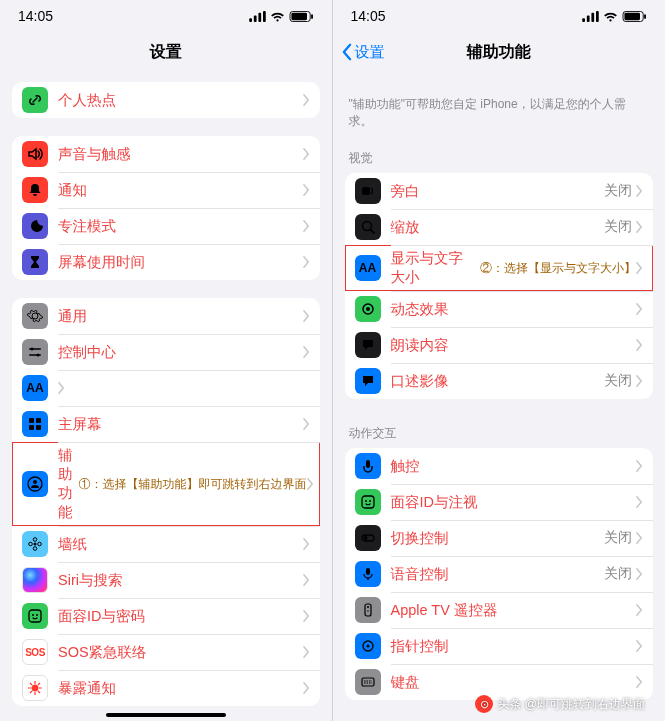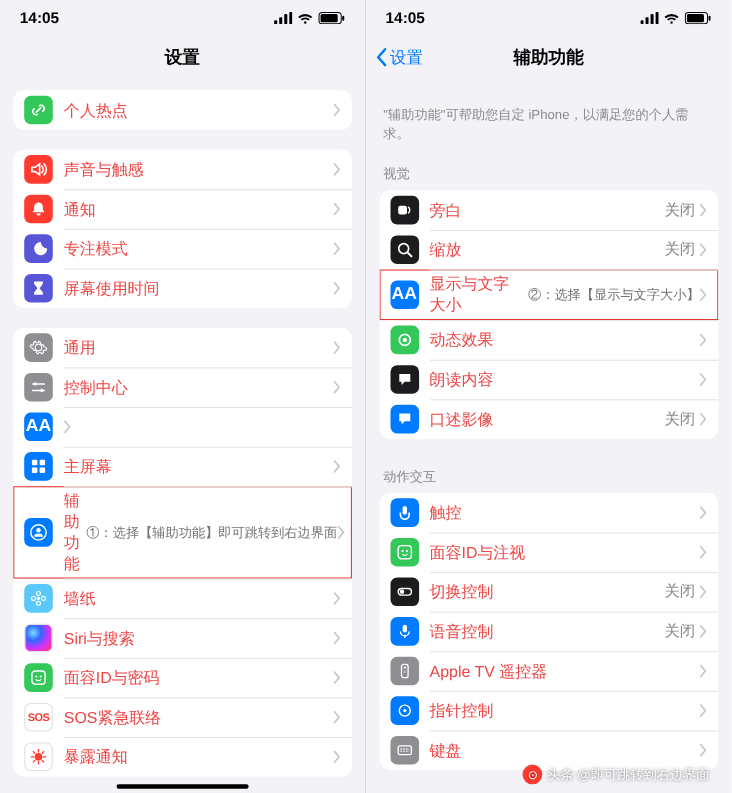--- a/index.html
+++ b/index.html
@@ -24,21 +24,21 @@
   .phone:first-child { border-right: 1px solid #d0d0d0; }
 
   
   .status-bar {
     height: 28px;
     display: flex;
     align-items: center;
     justify-content: space-between;
     padding: 16px 18px;
     font-size: 14px;
-    font-weight: 700;
+    font-weight: 400;
     color: #000;
     background: #f2f2f7;
   }
   .status-right { display: flex; align-items: center; gap: 4px; }
   .signal, .wifi, .battery { display: inline-flex; align-items: center; }
 
   
   .nav-bar {
     height: 40px;
     display: flex;
@@ -94,31 +94,31 @@
   }
   .row-icon {
     width: 26px;
     height: 26px;
     border-radius: 6px;
     display: flex;
     align-items: center;
     justify-content: center;
     flex-shrink: 0;
     margin-right: 10px;
-    color: #ffffff;
-    font-size: 16px;
+    color: #000000;
+    font-size: 12px;
     font-weight: 600;
   }
   .row-icon svg { width: 16px; height: 16px; }
   .row-label { flex: 1; font-size: 14.5px; color: #ef4444; }
   .row-detail { font-size: 14px; color: #8a8a8e; margin-right: 4px; }
   .row-chevron { color: #c7c7cc; display:flex; align-items:center; }
   .row-chevron svg { width: 7px; height: 12px; }
   .row.highlight { outline: 1.5px solid #e53935; outline-offset: -1px; }
-  .annotation { color: #737373; font-size: 12px; margin-left: 6px; white-space: nowrap; }
+  .annotation { color: #a16207; font-size: 12px; margin-left: 6px; white-space: nowrap; }
 
   
   .bg-green  { background:#34c759; }
   .bg-red    { background:#ff3b30; }
   .bg-purple { background:#5856d6; }
   .bg-blue   { background:#007aff; }
   .bg-gray   { background:#8e8e93; }
   .bg-black  { background:#1c1c1e; }
   .bg-white  { background:#fff; border:0.5px solid #e0e0e0; }
   .bg-sos    { background:#fff; border:0.5px solid #e0e0e0; color:#ff3b30; font-size:10px; letter-spacing:-0.5px;}

